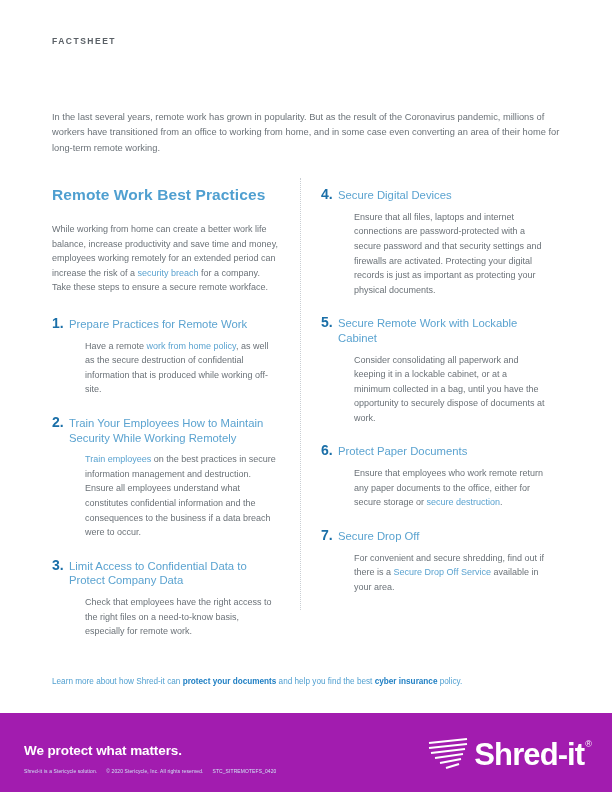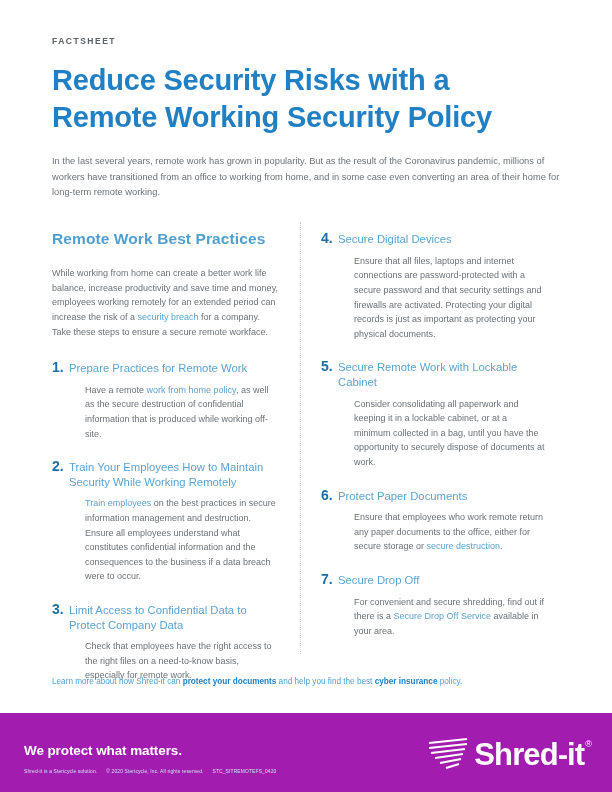--- a/index.html
+++ b/index.html
@@ -23,21 +23,21 @@
 
   
   .header {
     padding: 36px 52px 0 52px;
   }
   .eyebrow {
     font-size: 8.5px;
     font-weight: bold;
     letter-spacing: 1.5px;
     color: #5a6066;
-    margin: 0 0 16px 0;
+    margin: 0 0 9px 0;
   }
   .headline {
     font-size: 29px;
     line-height: 1.28;
     font-weight: bold;
     color: #2180c4;
     margin: 0;
     letter-spacing: -0.2px;
   }
   .intro {
@@ -190,22 +190,21 @@
   }
 </style>
 </head>
 <body>
 
 <div class="page">
 
   <div class="header">
     <div class="eyebrow">FACTSHEET</div>
     <h1 class="headline">
-      <span>Reduce Security Risks with a</span><br>
-      <span>Remote Working Security Policy</span>
+      <br>
     </h1>
     <p class="intro">In the last several years, remote work has grown in popularity. But as the result of the Coronavirus pandemic, millions of workers have transitioned from an office to working from home, and in some case even converting an area of their home for long-term remote working.</p>
   </div>
 
   <div class="columns">
     <div class="divider"></div>
 
     <div class="col col-left">
       <h2 class="section-title">Remote Work Best Practices</h2>
       <p class="section-intro">

